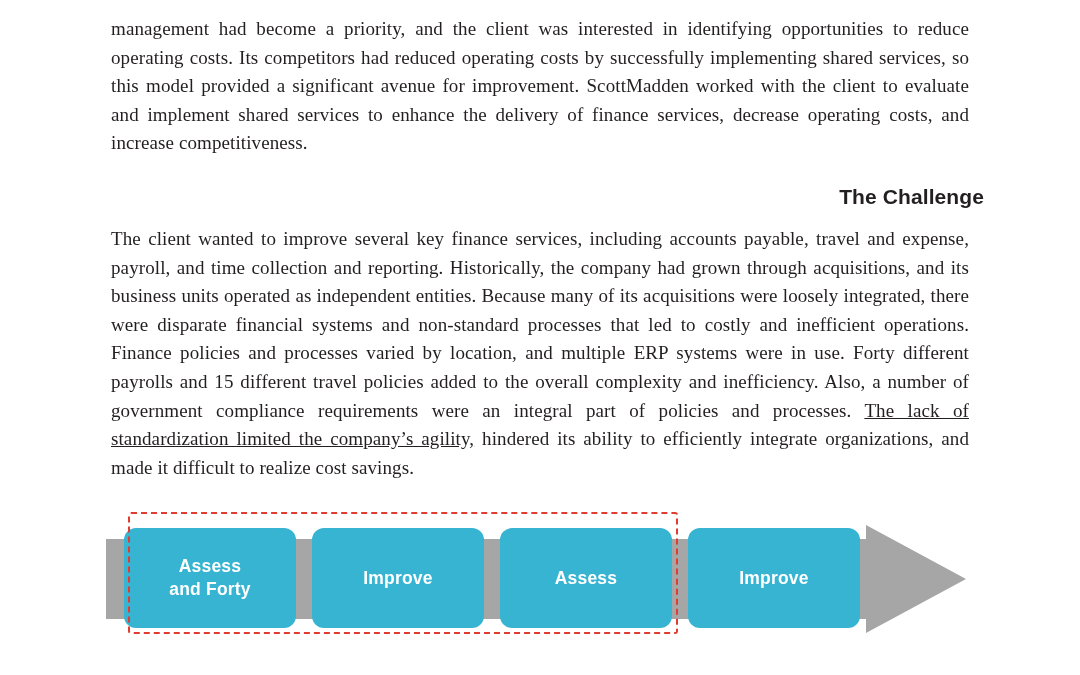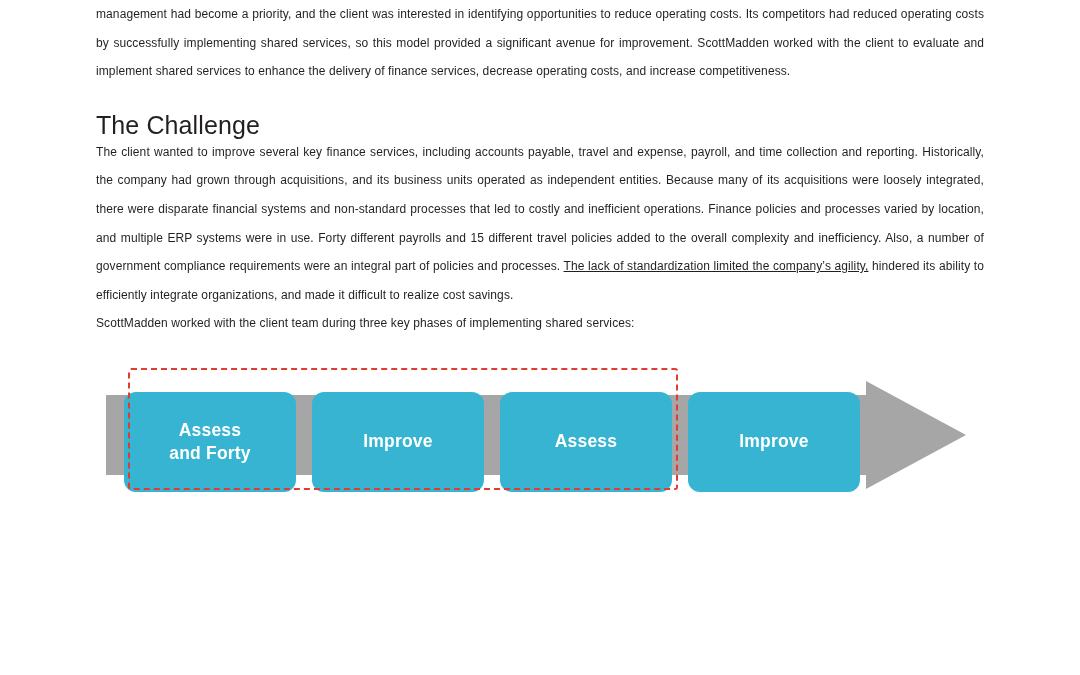--- a/index.html
+++ b/index.html
@@ -15,37 +15,38 @@
     color: #231f20;
   }
   .page {
     position: relative;
     width: 1080px;
     height: 675px;
     box-sizing: border-box;
     padding: 0 96px;
   }
   p.body-text {
-    margin: 0;
-    font-size: 12px;
+    margin: 15px;
+    font-size: 19px;
     line-height: 28.6px;
     text-align: justify;
     text-justify: inter-word;
     letter-spacing: 0.1px;
+    font-family: Liberation Serif, serif;
   }
   .intro-para {
     margin-top: -20px;
   }
   h2.heading {
-    font-size: 25px;
-    font-weight: normal;
+    font-size: 21px;
+    font-weight: bold;
     margin: 26px 0 0 0;
     letter-spacing: 0.1px;
     line-height: 26px;
-    text-align: left;
+    text-align: right;
   }
   .after-heading {
     margin-top: 24px;
   }
   .underline-phrase {
     text-decoration: underline;
   }
   .how-intro {
     margin-top: 25px;
     text-align: left;
@@ -62,21 +63,21 @@
   .arrow-shape {
     position: absolute;
     left: 0;
     top: 19px;
     width: 860px;
     height: 108px;
   }
   .phase-row {
     position: absolute;
     left: 18px;
-    top: 30px;
+    top: 22px;
     display: flex;
     gap: 16px;
   }
   .phase-box {
     width: 172px;
     height: 100px;
     border-radius: 12px;
     background: #36b4d1;
     color: #ffffff;
     display: flex;
@@ -108,21 +109,20 @@
 
 <div class="page">
 
   <p class="body-text intro-para">management had become a priority, and the client was interested in identifying opportunities to reduce operating costs. Its competitors had reduced operating costs by successfully implementing shared services, so this model provided a significant avenue for improvement. ScottMadden worked with the client to evaluate and implement shared services to enhance the delivery of finance services, decrease operating costs, and increase competitiveness.</p>
 
   <h2 class="heading">The Challenge</h2>
 
   <p class="body-text after-heading"><span>The client wanted to improve several key finance services, including accounts payable, travel and expense, payroll, and time collection and reporting. Historically, the company had grown through acquisitions, and its business units operated as independent entities. Because many of its acquisitions were loosely integrated, there were disparate financial systems and non-standard processes that led to costly and inefficient operations. Finance policies and processes varied by location, and multiple ERP systems were in use. Forty different payrolls and 15 different travel policies added to the overall complexity and inefficiency. Also, a number of government compliance requirements were an integral part of policies and processes. </span><span class="underline-phrase">The lack of standardization limited the company’s agility,</span><span> hindered its ability to efficiently integrate organizations, and made it difficult to realize cost savings.</span></p>
 
 
-  <p class="body-text how-intro">ScottMadden worked with the client team during three key phases of implementing shared services:</p>
 
   <div class="process">
     <svg class="arrow-shape" viewBox="0 0 860 108" preserveAspectRatio="none">
       <polygon points="0,14 760,14 760,0 860,54 760,108 760,94 0,94" fill="#a6a6a6"></polygon>
     </svg>
 
     <div class="phase-row">
       <div class="phase-box">
         <div>
           <span>Assess</span>

